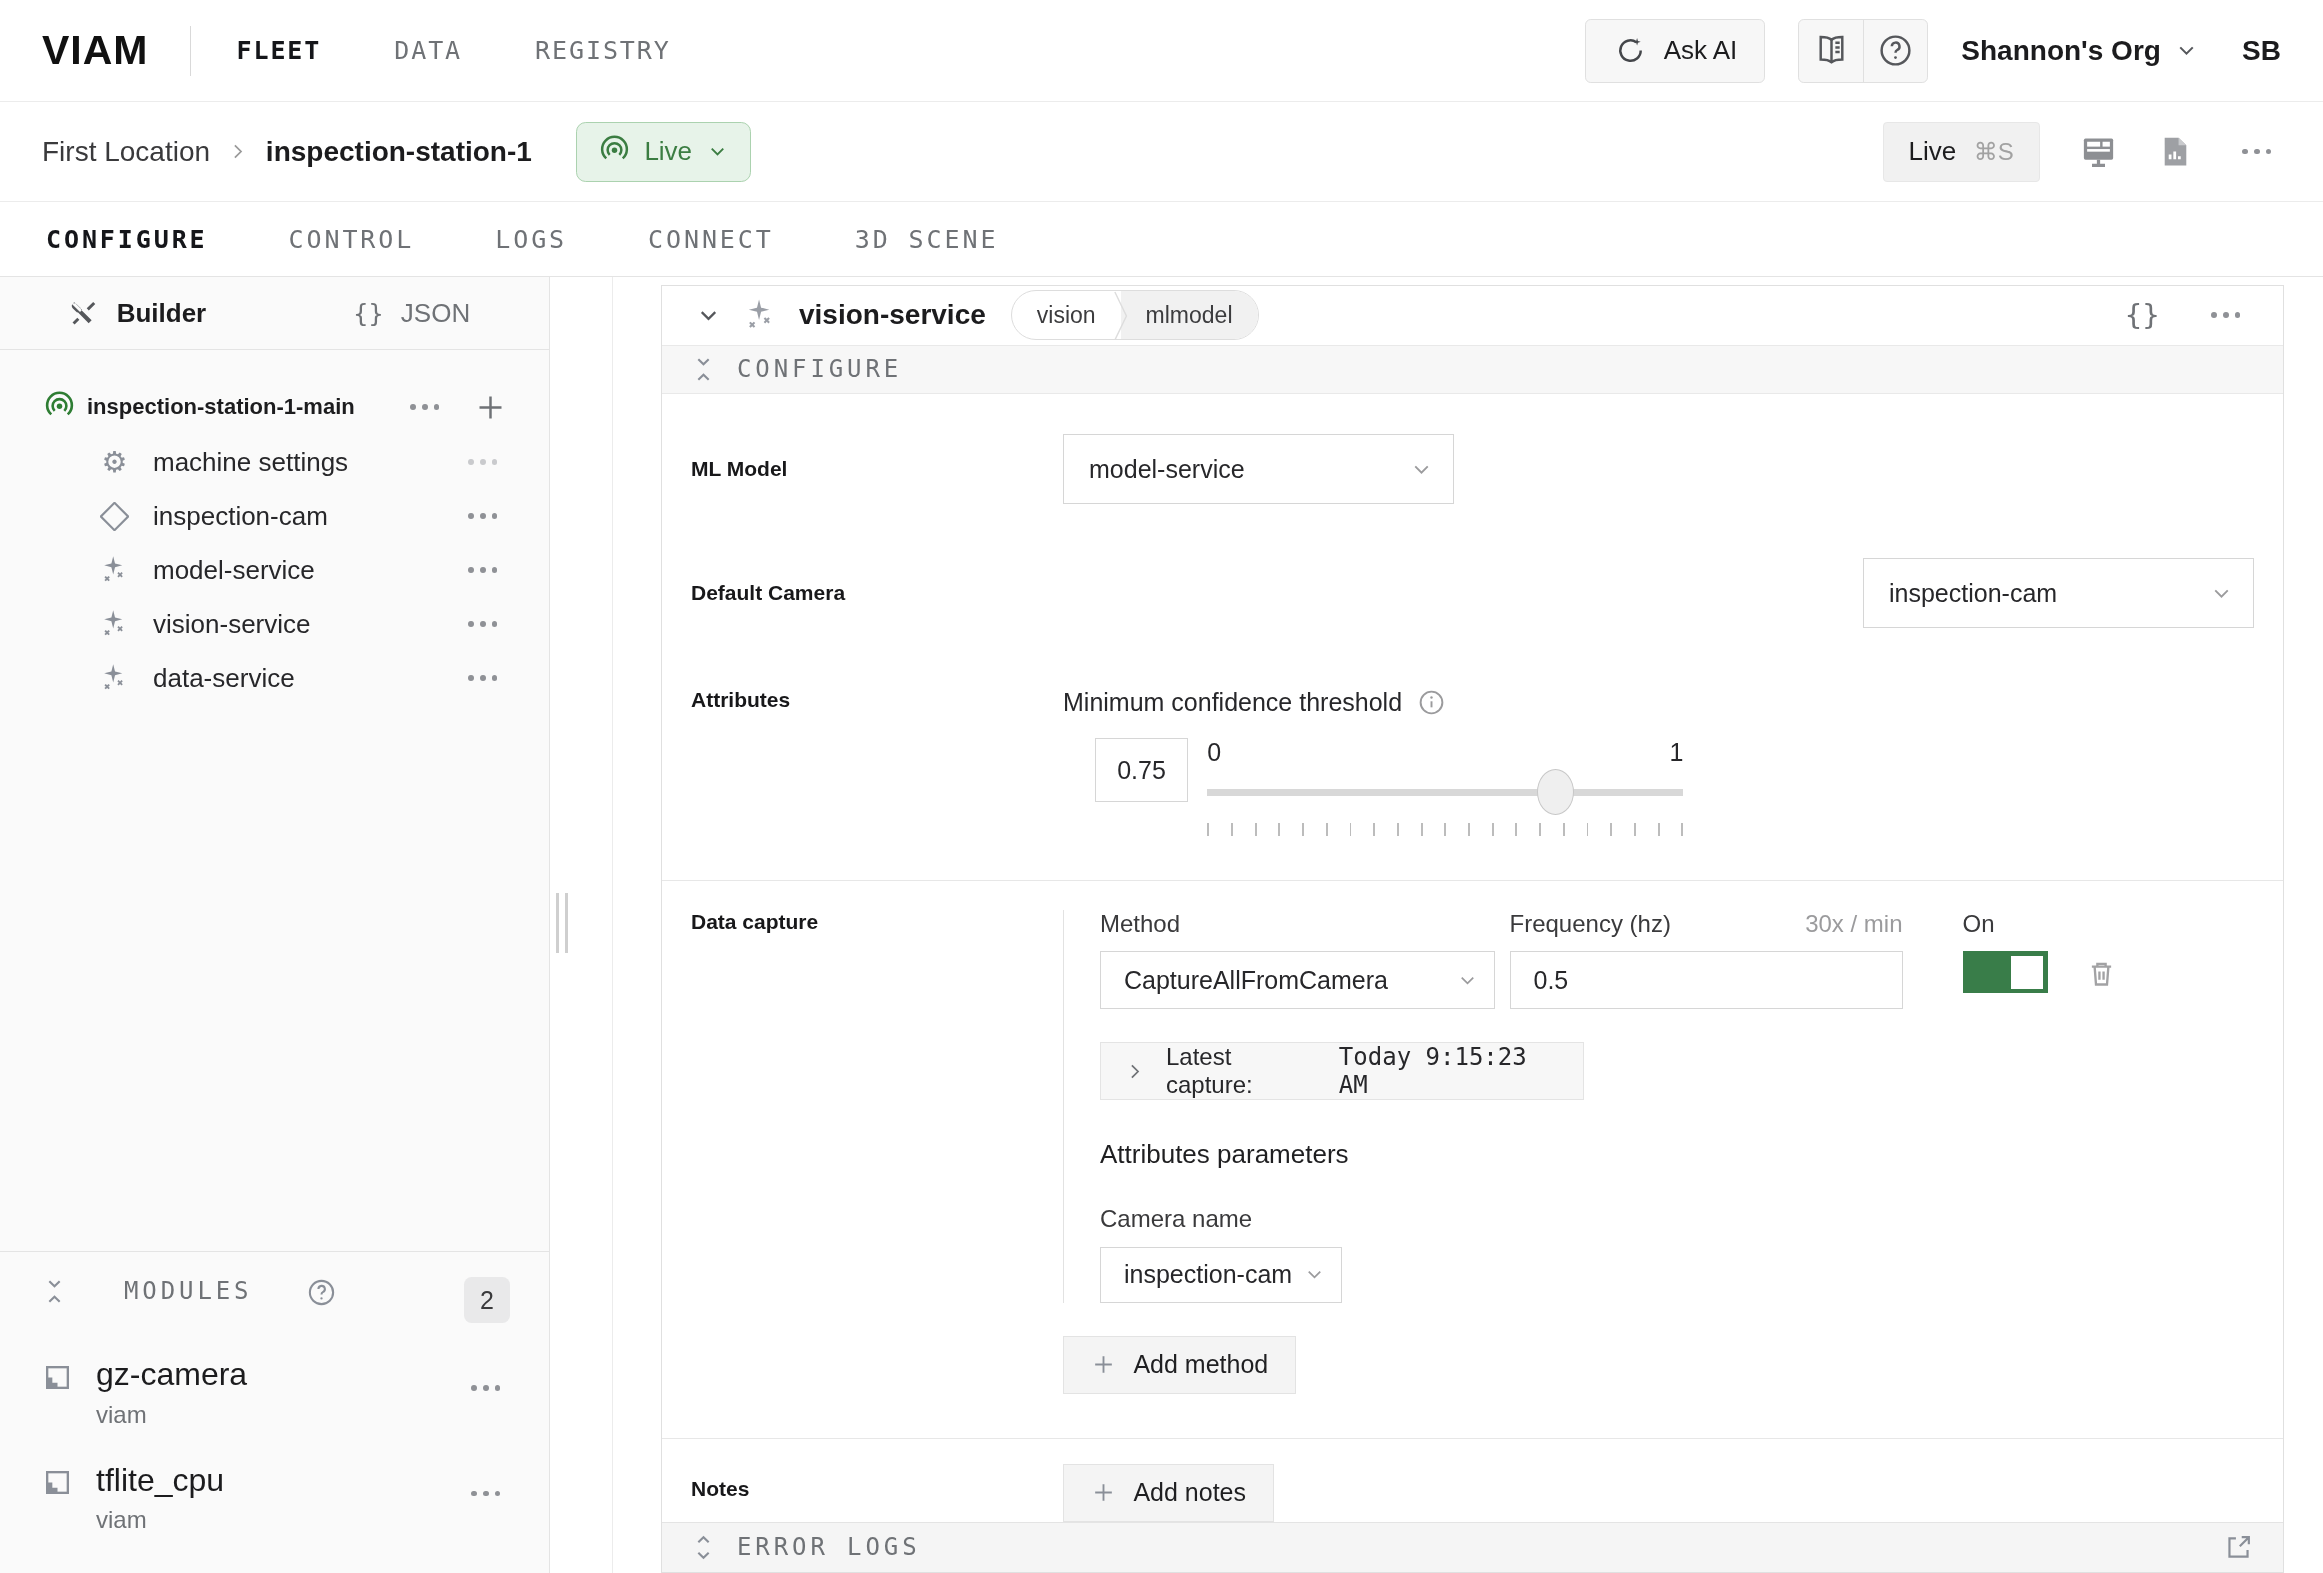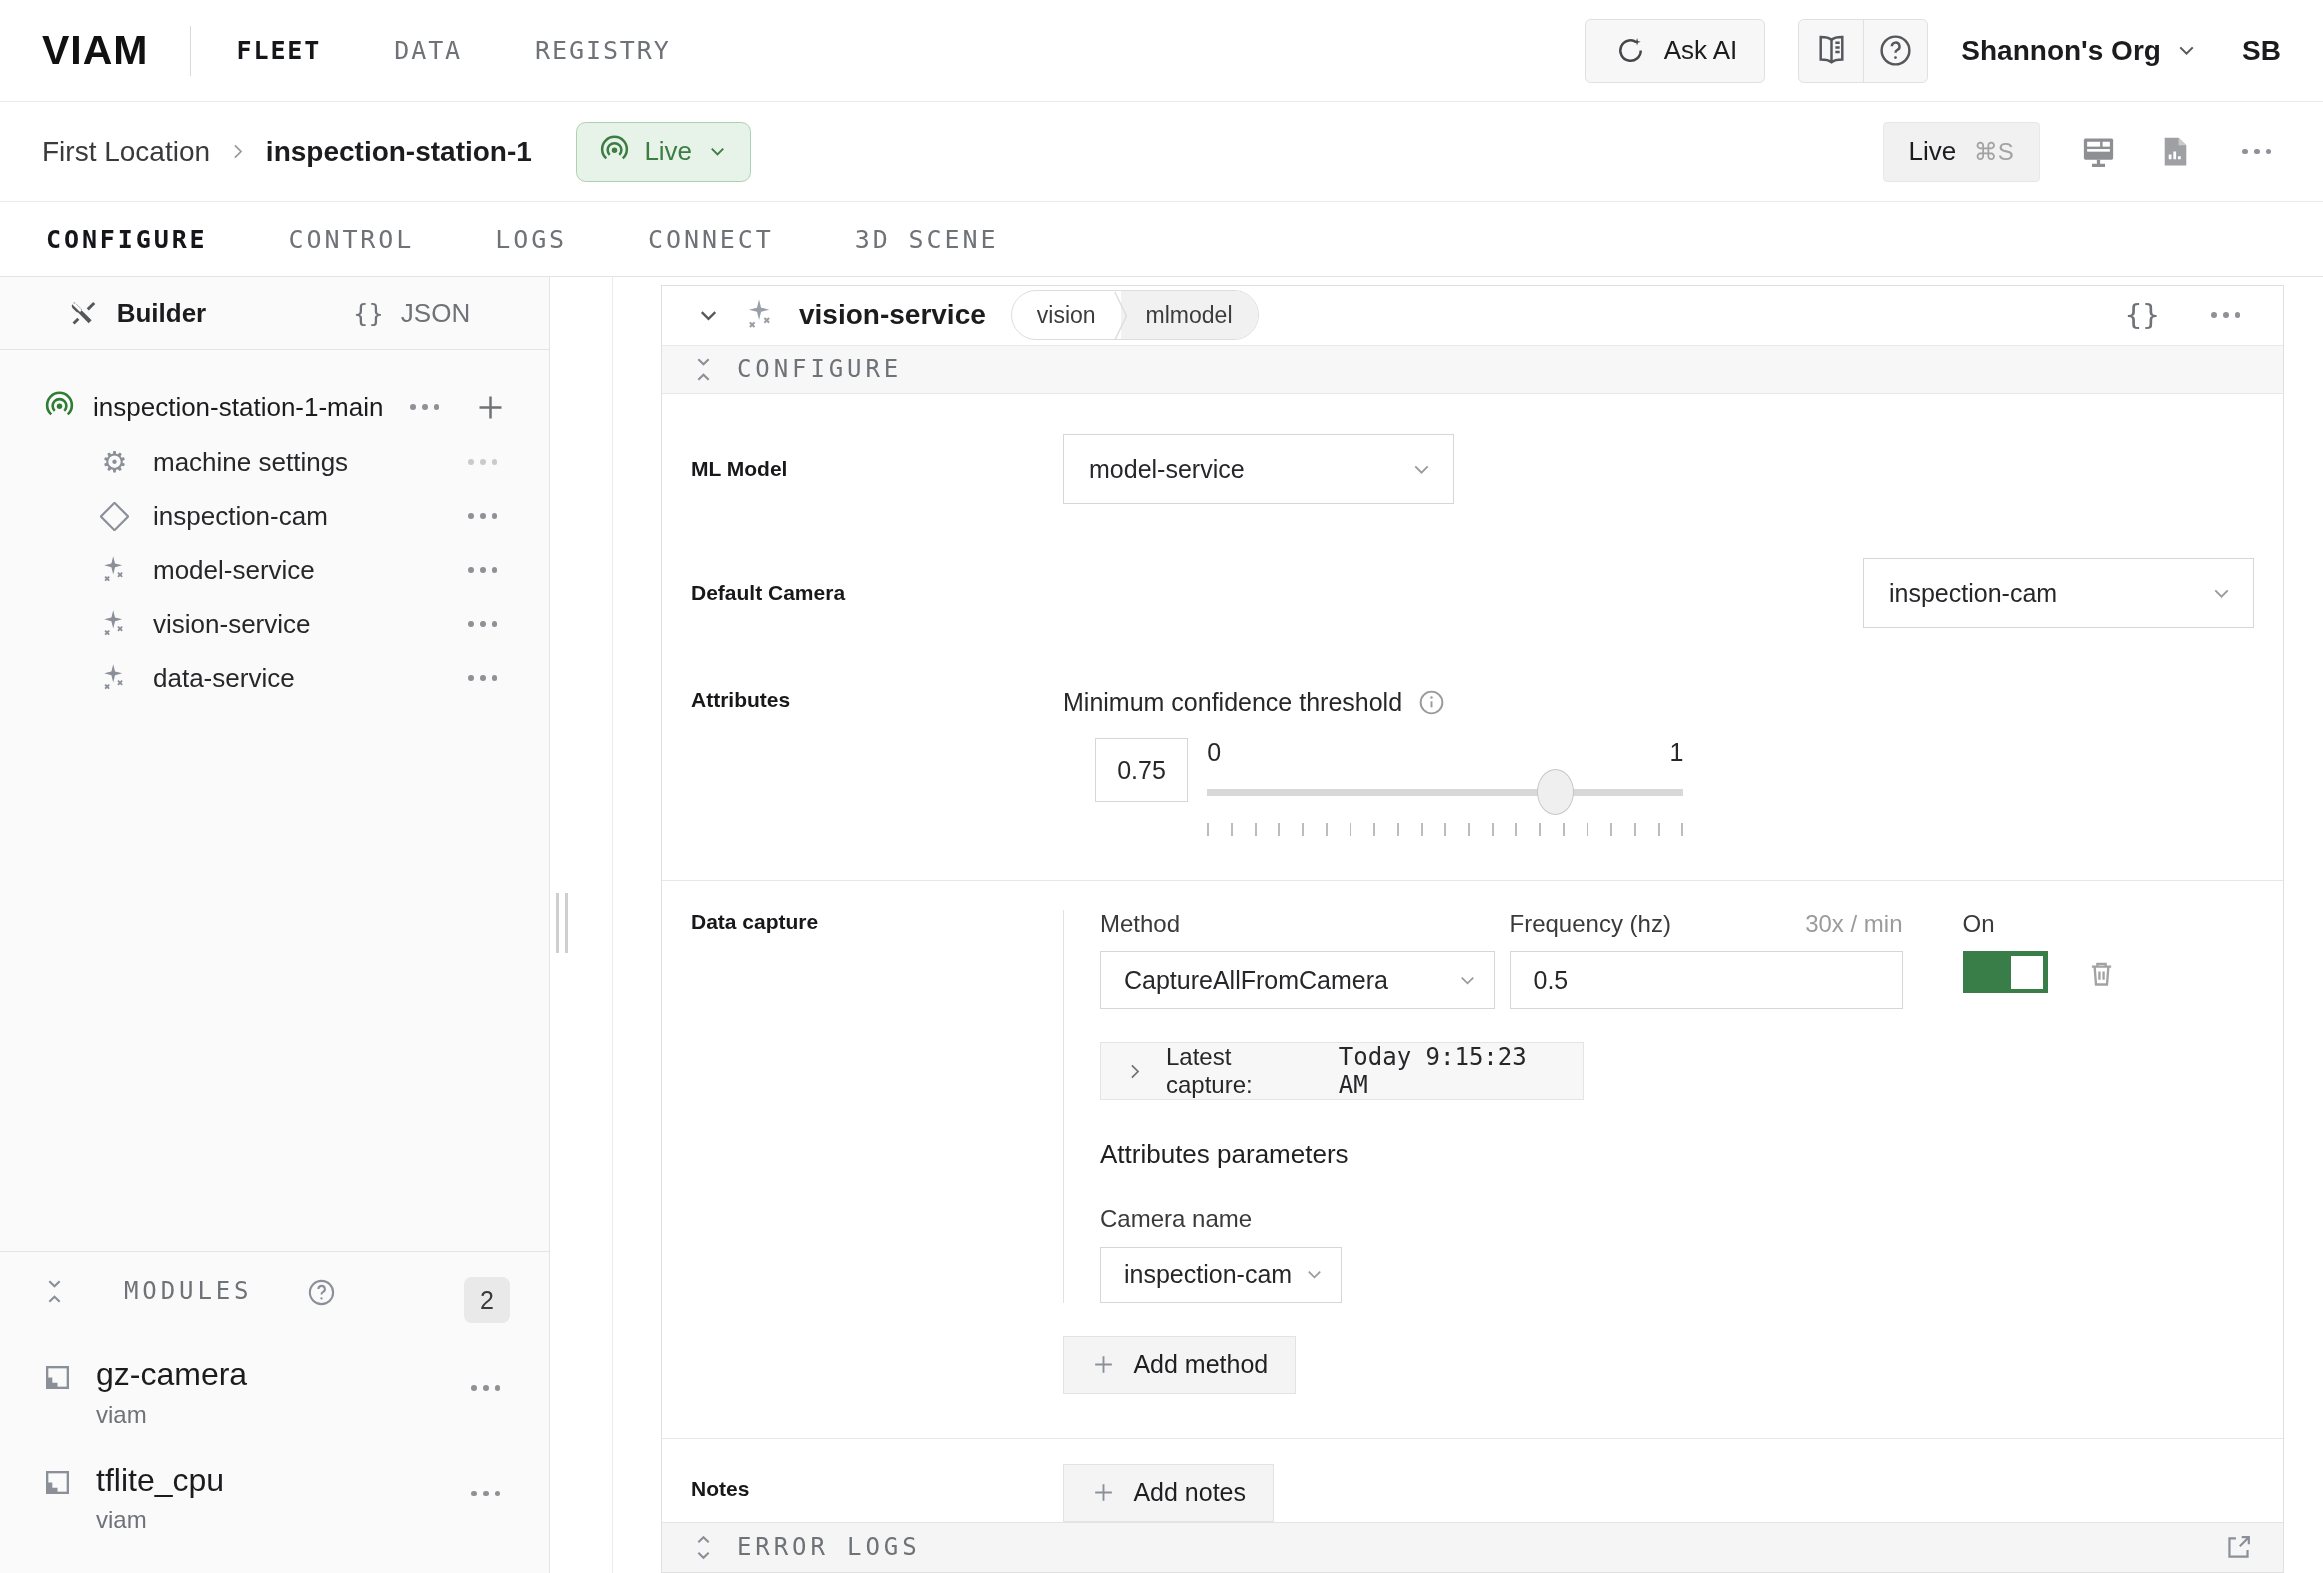--- a/index.html
+++ b/index.html
@@ -46,21 +46,21 @@
   .bodywrap { display:flex; height:1296px; }
   .sidebar { width:550px; background:#fafafa; border-right:1px solid #e4e4e4; display:flex; flex-direction:column; }
   .mode-row { height:73px; border-bottom:1px solid #e4e4e4; display:flex; align-items:center; }
   .mode { flex:1; display:flex; align-items:center; justify-content:center; gap:17.4px; font-size:26px; cursor:pointer; }
   .mode.builder { font-weight:bold; color:#1c1c1e; }
   .mode.json { color:#6f7276; }
   .braces { font-family:"DejaVu Sans Mono", monospace; font-size:25px; color:#6f7276; }
 
   .tree { padding-top:29px; }
   .tree-root { height:56px; display:flex; align-items:center; padding:0 42px; cursor:pointer; }
-  .tree-root .label { font-size:26px; font-weight:normal; margin-left:16px; }
+  .tree-root .label { font-size:22px; font-weight:bold; margin-left:10px; }
   .tree-item { height:54px; display:flex; align-items:center; padding:0 42px 0 97px; cursor:pointer; }
   .tree-item .label { font-size:26px; color:#27272a; margin-left:21px; }
   .dots { display:flex; gap:5.8px; cursor:pointer; padding:9.7px; }
   .dots i { width:5.8px; height:5.8px; border-radius:50%; background:#8f9196; display:block; }
   .dots.faint i { background:#c9cacd; }
   .push { margin-left:auto; }
   .plusbtn { margin-left:25px; cursor:pointer; }
   .ticon { width:35px; display:flex; justify-content:center; color:#8a8f98; }
   .glyph-icon { font-size:29px; color:#8a8f98; line-height:1; }
 

